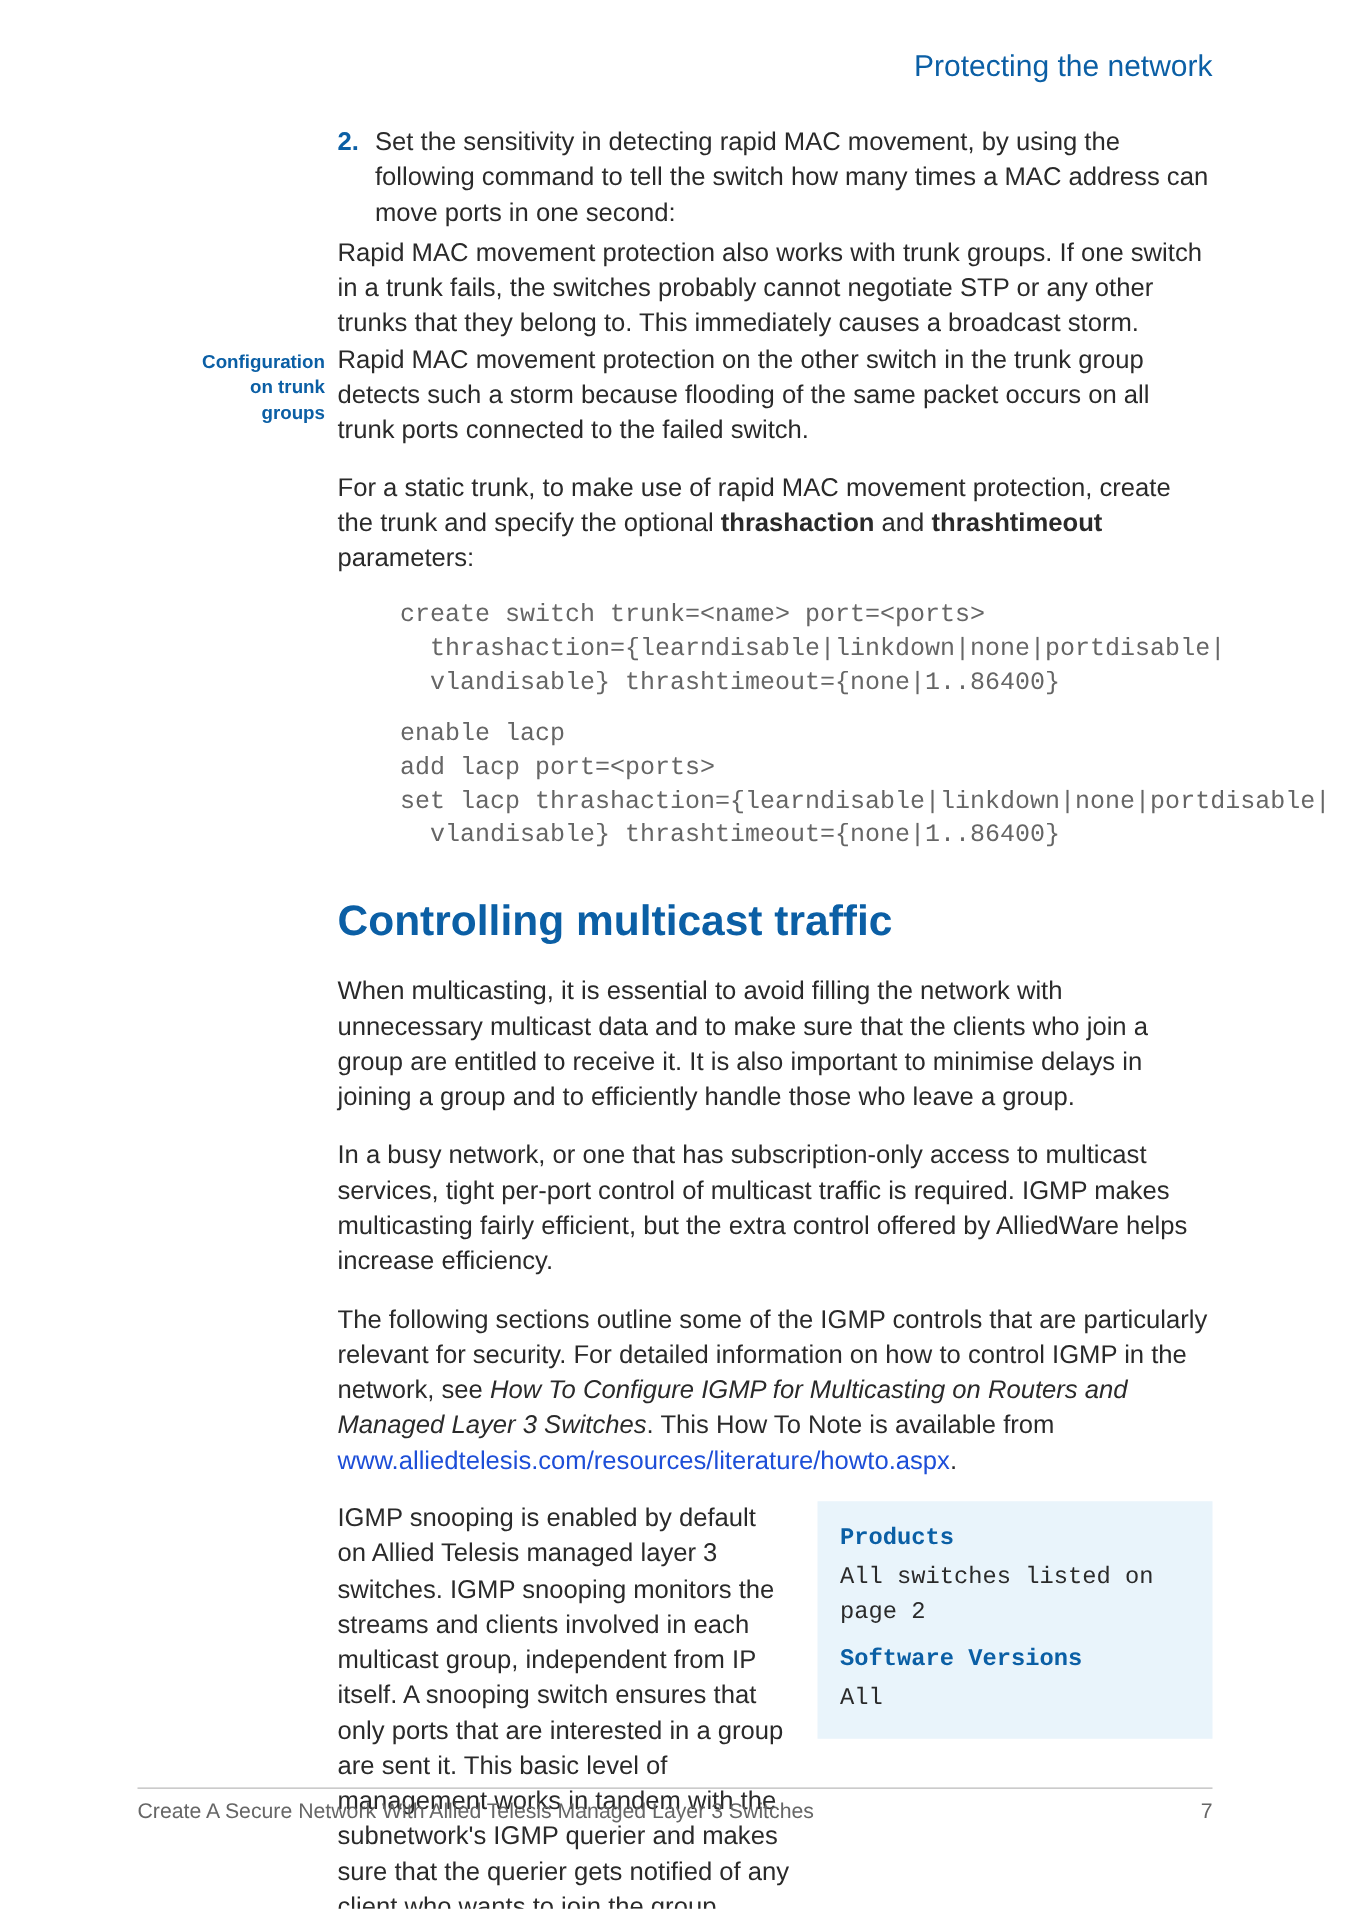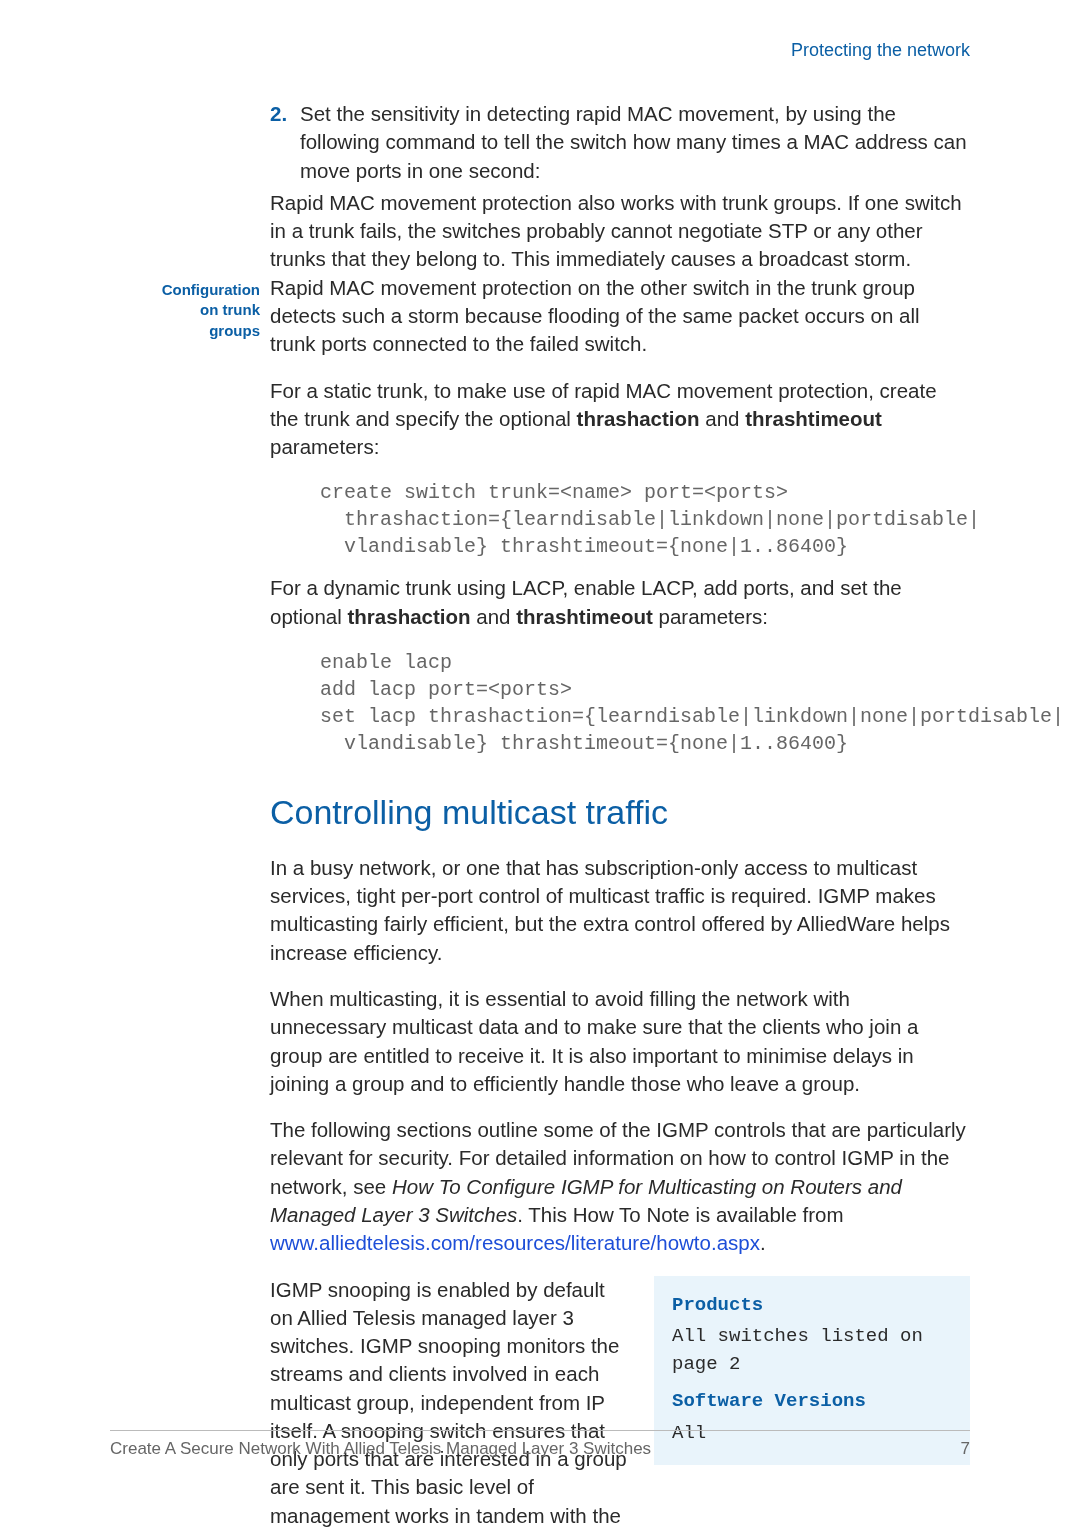--- a/index.html
+++ b/index.html
@@ -11,21 +11,21 @@
     font-family: "Gill Sans", "Gill Sans MT", "Segoe UI", Arial, sans-serif;
     color: #2a2a2a;
     position: relative;
     box-sizing: border-box;
     padding: 70px 110px 0 110px;
   }
   .header-right {
     position: absolute;
     top: 40px;
     right: 110px;
-    font-size: 18px;
+    font-size: 24px;
     color: #0b5fa5;
   }
   .main {
     margin-left: 160px;
     font-size: 20.5px;
     line-height: 1.38;
   }
   .step {
     display: flex;
     margin-top: 30px;
@@ -55,21 +55,21 @@
     color: #0b5fa5;
     font-size: 15px;
     font-weight: 600;
     line-height: 1.35;
   }
   .para { margin-bottom: 18px; }
   .bold { font-weight: 700; }
   h2.section {
     color: #0b5fa5;
     font-size: 34px;
-    font-weight: 400;
+    font-weight: 700;
     margin: 32px 0 18px 0;
   }
   h3.sub {
     color: #0b5fa5;
     font-size: 23px;
     font-weight: 700;
     margin: 22px 0 8px 0;
   }
   .link { color: #1d4ed8; }
   .italic { font-style: italic; }
@@ -128,33 +128,30 @@
   <div class="para">Rapid MAC movement protection also works with trunk groups. If one switch in a trunk fails, the switches probably cannot negotiate STP or any other trunks that they belong to. This immediately causes a broadcast storm. Rapid MAC movement protection on the other switch in the trunk group detects such a storm because flooding of the same packet occurs on all trunk ports connected to the failed switch.</div>
 
   <div class="para">
     <span>For a static trunk, to make use of rapid MAC movement protection, create the trunk and specify the optional </span><span class="bold">thrashaction</span><span> and </span><span class="bold">thrashtimeout</span><span> parameters:</span>
   </div>
 
   <pre class="code">create switch trunk=&lt;name&gt; port=&lt;ports&gt;
   thrashaction={learndisable|linkdown|none|portdisable|
   vlandisable} thrashtimeout={none|1..86400}</pre>
 
-  <div class="para">
-    <span>For a dynamic trunk using LACP, enable LACP, add ports, and set the optional </span><span class="bold">thrashaction</span><span> and </span><span class="bold">thrashtimeout</span><span> parameters:</span>
-  </div>
 
   <pre class="code">enable lacp
 add lacp port=&lt;ports&gt;
 set lacp thrashaction={learndisable|linkdown|none|portdisable|
   vlandisable} thrashtimeout={none|1..86400}</pre>
 
   <h2 class="section">Controlling multicast traffic</h2>
 
+  <div class="para">When multicasting, it is essential to avoid filling the network with unnecessary multicast data and to make sure that the clients who join a group are entitled to receive it. It is also important to minimise delays in joining a group and to efficiently handle those who leave a group.</div>
   <div class="para">In a busy network, or one that has subscription-only access to multicast services, tight per-port control of multicast traffic is required. IGMP makes multicasting fairly efficient, but the extra control offered by AlliedWare helps increase efficiency.</div>
-  <div class="para">When multicasting, it is essential to avoid filling the network with unnecessary multicast data and to make sure that the clients who join a group are entitled to receive it. It is also important to minimise delays in joining a group and to efficiently handle those who leave a group.</div>
   <div class="para">
     <span>The following sections outline some of the IGMP controls that are particularly relevant for security. For detailed information on how to control IGMP in the network, see </span><span class="italic">How To Configure IGMP for Multicasting on Routers and Managed Layer 3 Switches</span><span>. This How To Note is available from </span><span class="link">www.alliedtelesis.com/resources/literature/howto.aspx</span><span>.</span>
   </div>
 
 
   <div class="twocol">
     <div class="left">IGMP snooping is enabled by default on Allied Telesis managed layer 3 switches. IGMP snooping monitors the streams and clients involved in each multicast group, independent from IP itself. A snooping switch ensures that only ports that are interested in a group are sent it. This basic level of management works in tandem with the subnetwork's IGMP querier and makes sure that the querier gets notified of any client who wants to join the group.</div>
     <div class="infobox">
       <div class="hd">Products</div>
       <div>All switches listed on page 2</div>

